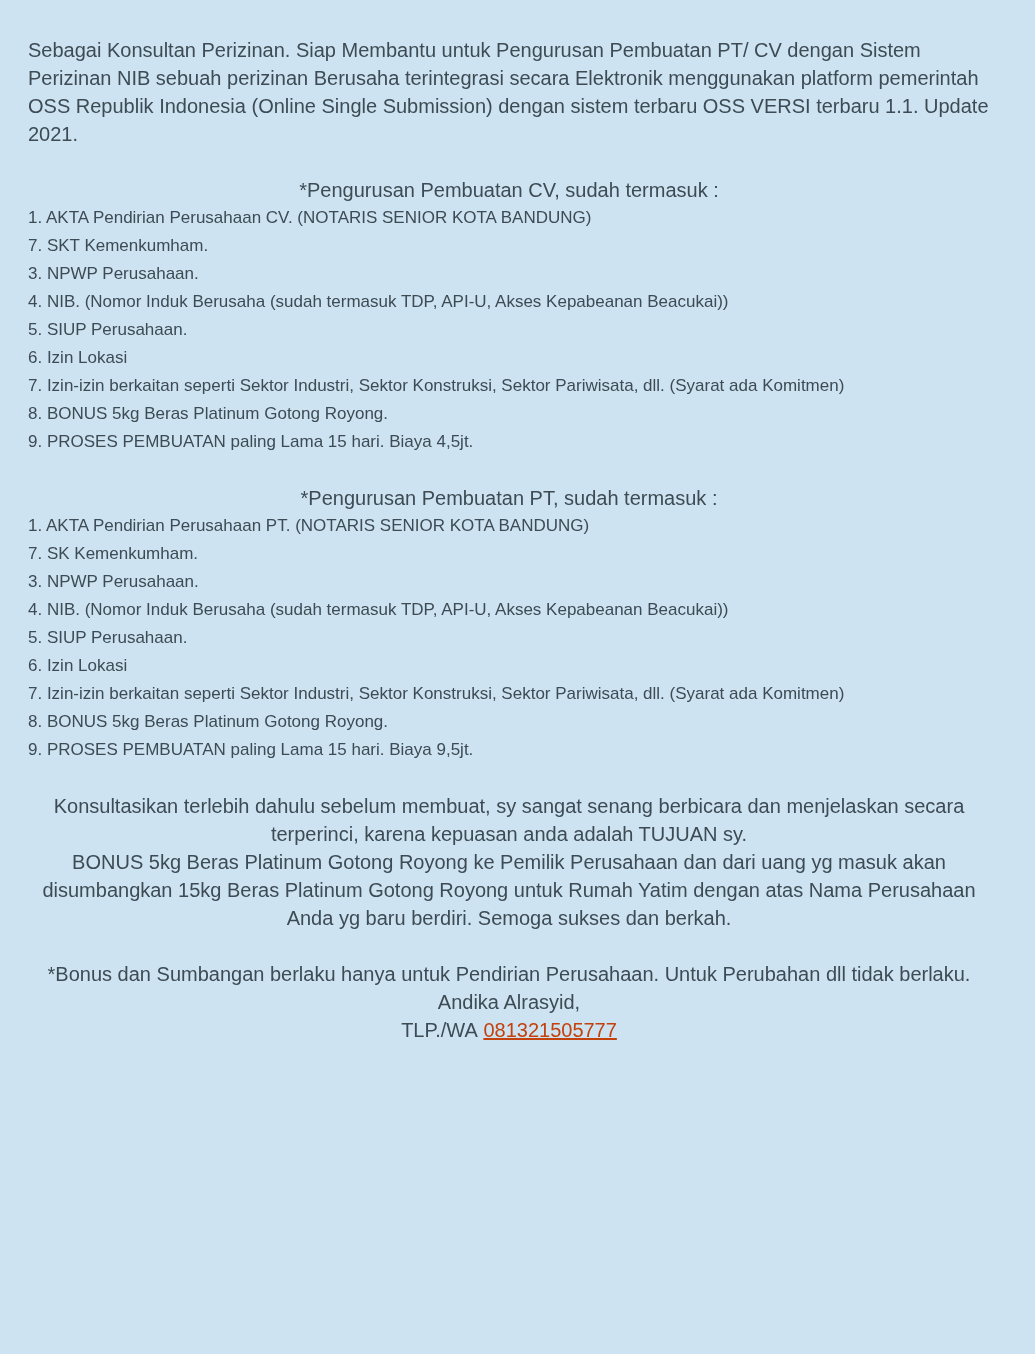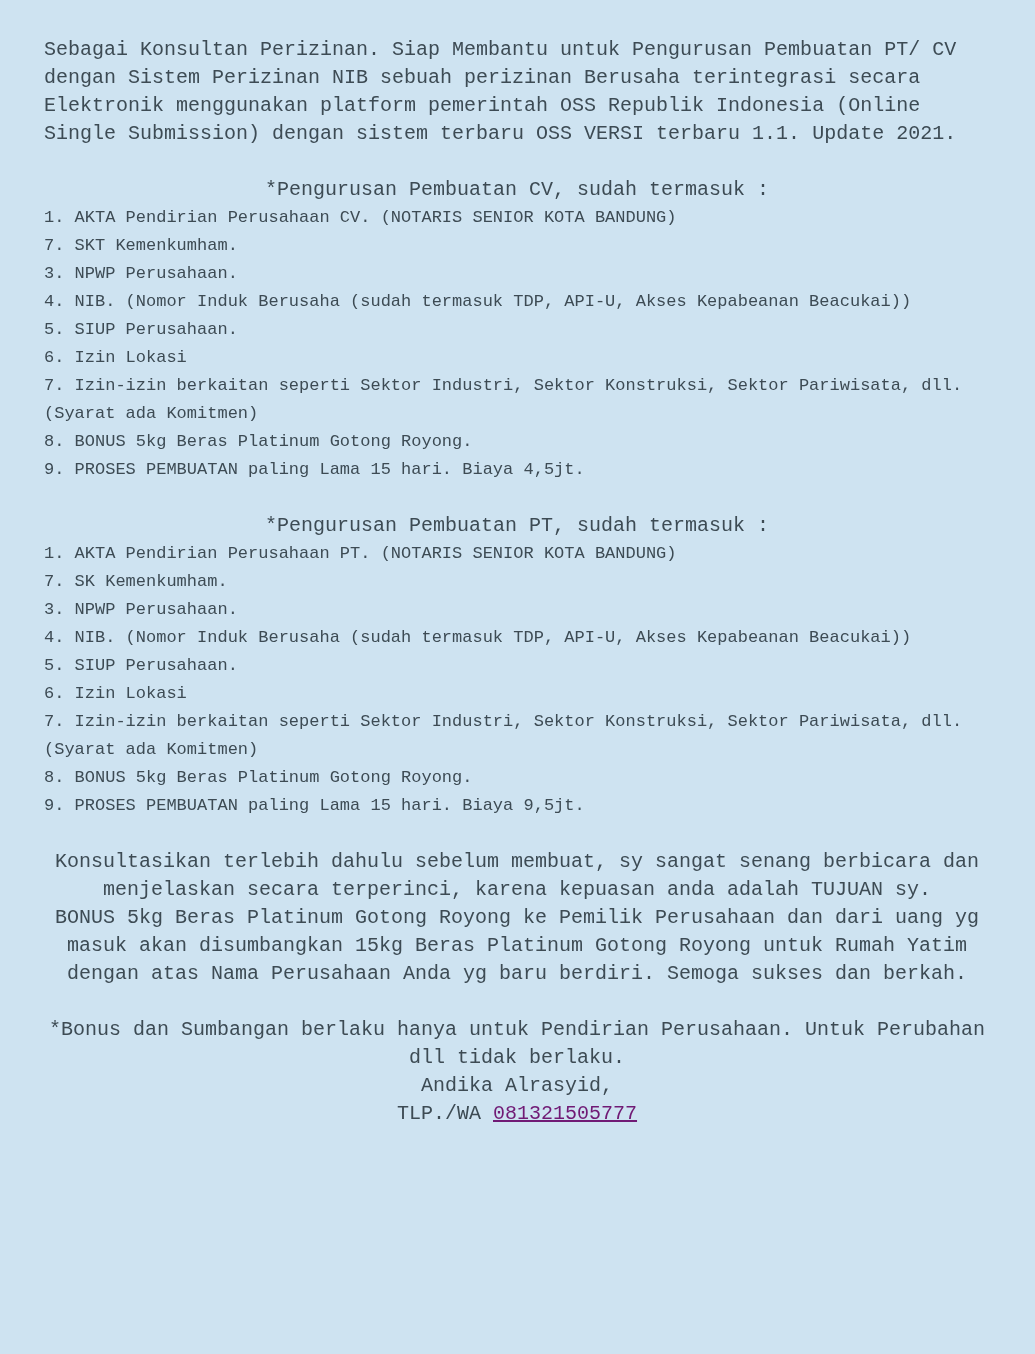--- a/index.html
+++ b/index.html
@@ -11,42 +11,41 @@
     min-height: 1354px;
     background: #cee3f1;
     font-family: "Liberation Sans", "DejaVu Sans", sans-serif;
     color: #3d4b54;
     box-sizing: border-box;
   }
   .page {
     box-sizing: border-box;
     width: 1035px;
     min-height: 1354px;
-    padding: 36px 45px 40px 44px;
-    font-family: Liberation Mono, monospace;
+    padding: 36px 45px 40px 28px;
   }
   .block {
     font-size: 20px;
     line-height: 28px;
     margin: 0 0 28px 0;
   }
   .block:last-child {
     margin-bottom: 12px;
   }
   .line {
     font-size: 20px;
     line-height: 28px;
     text-align: center;
   }
   .list-item {
     font-size: 17px;
     line-height: 28px;
   }
   a.phone-link {
-    color: #701a75;
+    color: #c2410c;
     text-decoration: underline;
     cursor: pointer;
   }
 </style>
 </head>
 <body>
 
 <div class="page">
 
   <p class="block">Sebagai Konsultan Perizinan. Siap Membantu untuk Pengurusan Pembuatan PT/ CV dengan Sistem Perizinan NIB sebuah perizinan Berusaha terintegrasi secara Elektronik menggunakan platform pemerintah OSS Republik Indonesia (Online Single Submission) dengan sistem terbaru OSS VERSI terbaru 1.1. Update 2021.</p>

